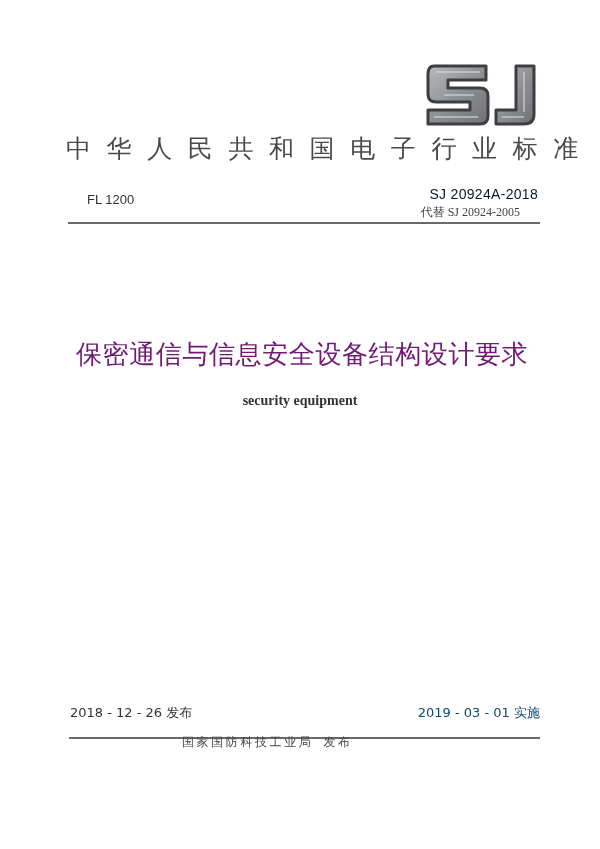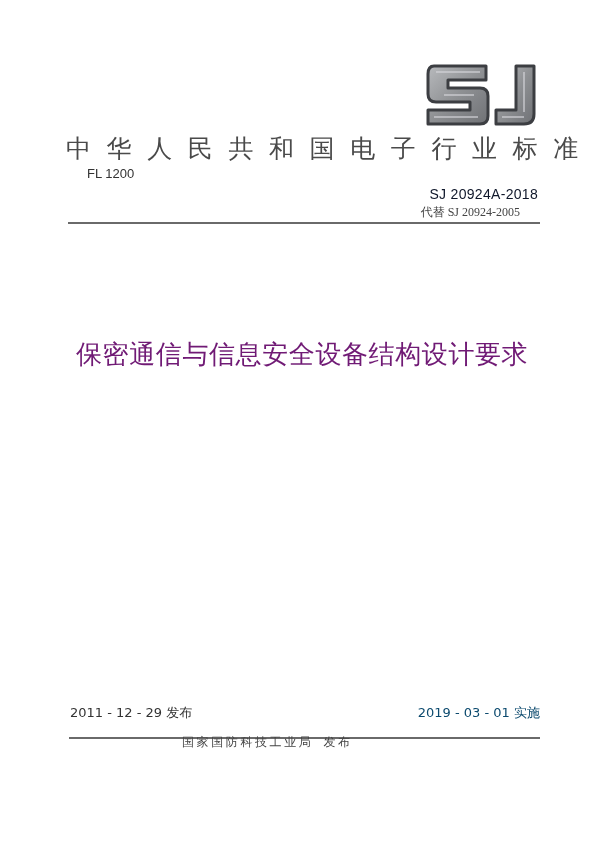--- a/index.html
+++ b/index.html
@@ -31,21 +31,21 @@
       width: 480px;
       font-size: 25px;
       letter-spacing: 15.6px;
       color: #4a4a4a;
       white-space: nowrap;
       line-height: 30px;
     }
 
     .class-code {
       left: 87px;
-      top: 154px;
+      top: 180px;
       font-family: "Liberation Sans", sans-serif;
       font-size: 13px;
       color: #333;
     }
     .std-number {
       right: 62px;
       top: 174px;
       font-family: "Liberation Sans", sans-serif;
       font-size: 14px;
       color: #0f172a;
@@ -145,22 +145,23 @@
 <div class="abs org-title">中华人民共和国电子行业标准</div>
 
 <div class="abs class-code">FL 1200</div>
 <div class="abs std-number">SJ 20924A-2018</div>
 <div class="abs replaces">代替 SJ 20924-2005</div>
 
 <div class="abs rule-top"></div>
 
 <div class="abs title-cn">保密通信与信息安全设备结构设计要求</div>
 <div class="abs title-en">
+  <div>security equipment</div>
 </div>
 
-<div class="abs issue-date">2011 - 12 - 29 发布</div>
+<div class="abs issue-date">2018 - 12 - 26 发布</div>
 <div class="abs impl-date">2019 - 03 - 01 实施</div>
 
 <div class="abs rule-bottom"></div>
 
 <div class="abs publisher">
   <span>国家国防科技工业局</span><span class="gap"></span><span>发布</span>
 </div>
 
 </body></html>

